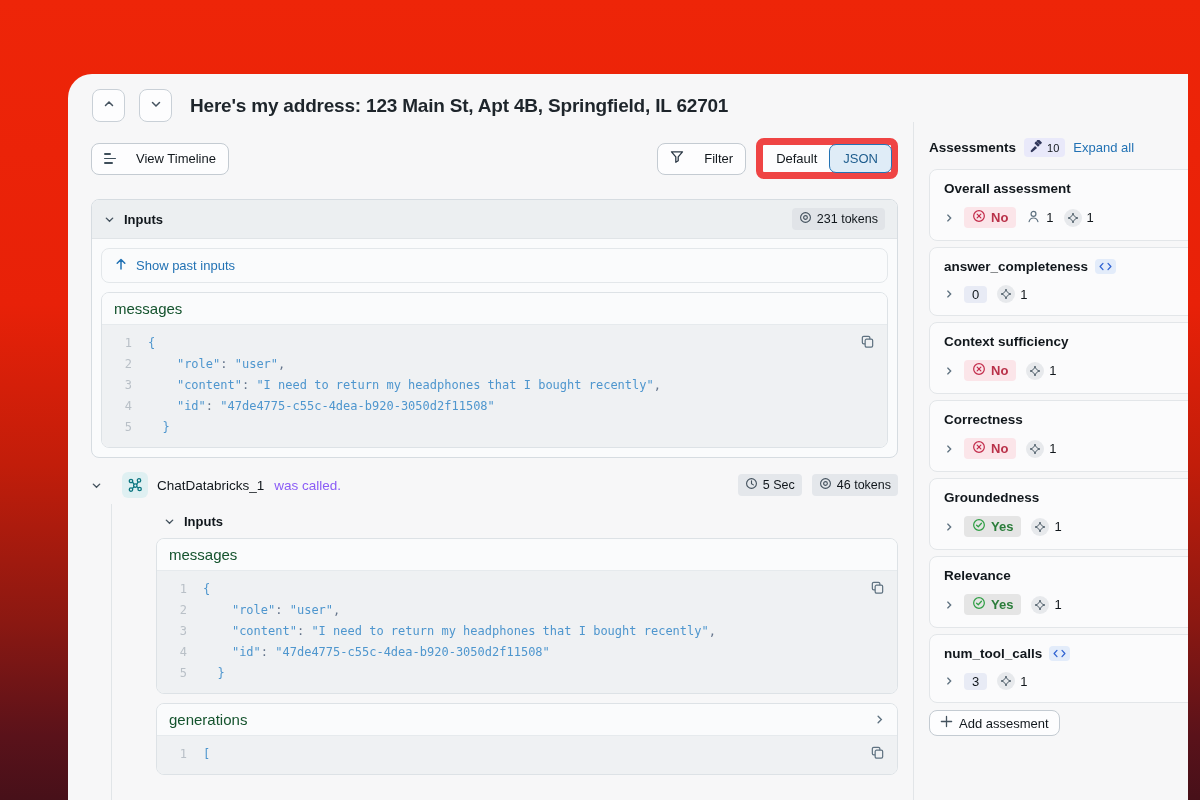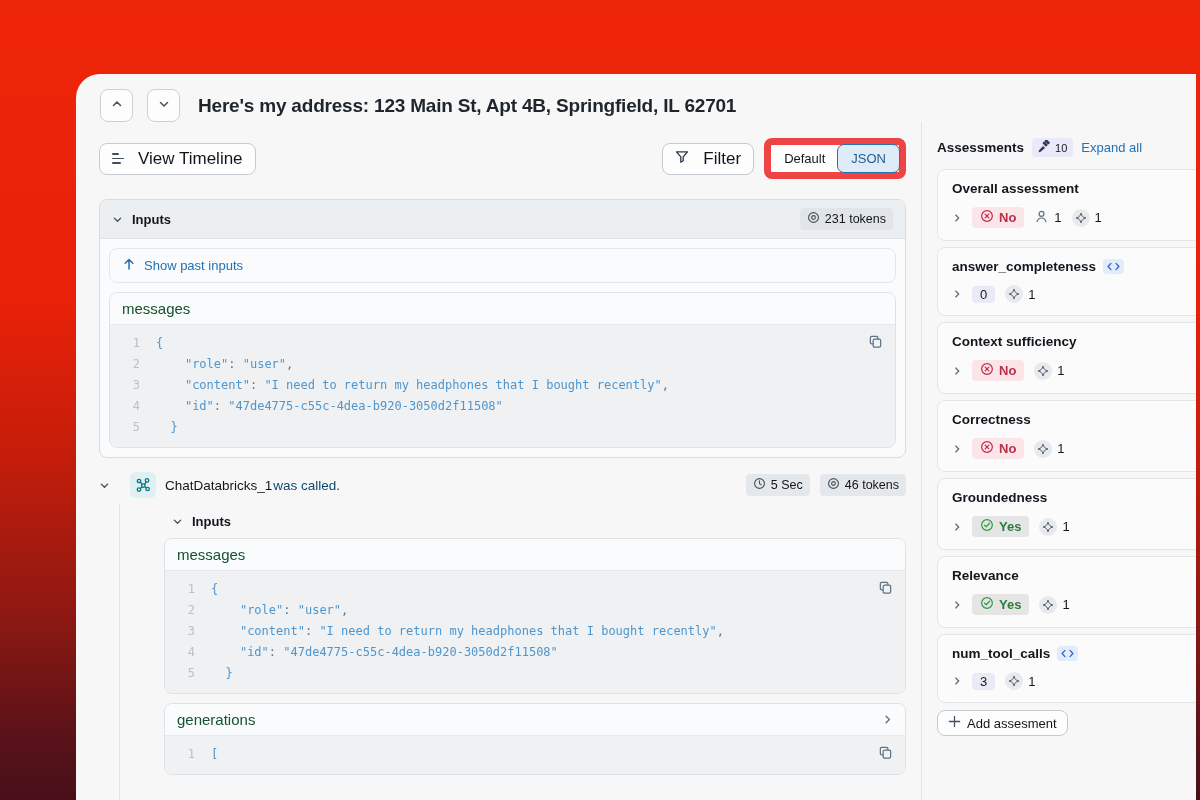--- a/index.html
+++ b/index.html
@@ -4,21 +4,21 @@
 <style>
   * { box-sizing: border-box; margin: 0; padding: 0; }
   html,body { width:1200px; height:800px; overflow:hidden; }
   body {
     font-family: "Liberation Sans", sans-serif;
     background: linear-gradient(180deg, #EE2508 0%, #E82108 38%, #C21D0A 58%, #8A1812 78%, #5A121A 92%, #471019 100%);
     position: relative;
     color: #11171C;
   }
   .card {
-    position:absolute; left:76px; top:74px; width:1120px; height:726px;
+    position:absolute; left:68px; top:74px; width:1120px; height:726px;
     background:#F7F7F8; border-top-left-radius:24px;
     display:flex; flex-direction:column; overflow:hidden;
   }
   
   .card-top { padding:15px 24px 0 24px; display:flex; align-items:center; }
   .nav-btn {
     width:33px; height:33px; border:1px solid #C9D0D7; border-radius:8px;
     background:#FDFDFE; display:flex; align-items:center; justify-content:center; cursor:pointer;
   }
   .nav-btn + .nav-btn { margin-left:14px; }
@@ -27,23 +27,23 @@
   .tab { font-size:13px; padding-bottom:10px; color:#5F7281; font-weight:500; cursor:pointer; position:relative; }
   .tab.active { color:#11171C; font-weight:700; }
   .tab.active::after { content:""; position:absolute; left:0; right:0; bottom:-1px; height:3px; background:#2272B4; border-radius:2px; }
   
   .main { flex:1; display:flex; min-height:0; }
   .content { width:845px; flex:none; padding:16px 15px 0 23px; overflow:hidden; }
   .panel { flex:1; border-left:1px solid #E2E5E8; padding:16px 0 0 15px; overflow:visible; }
   
   .toolbar { display:flex; justify-content:space-between; align-items:center; }
   .btn {
-    display:inline-flex; align-items:center; gap:14px; height:32px; padding:0 12px;
+    display:inline-flex; align-items:center; gap:20px; height:32px; padding:0 12px;
     background:#FDFDFE; border:1px solid #C4CBD2; border-radius:8px;
-    font-size:17px; color:#11171C; cursor:pointer; font-weight:500;
+    font-size:13px; color:#11171C; cursor:pointer; font-weight:500;
   }
   .toolbar-right { display:flex; align-items:center; gap:10px; }
   .segmented { display:flex; border:7px solid #ef4444; border-radius:8px; background:#FDFDFE; height:41px; }
   .seg { display:flex; align-items:center; padding:0 13px; font-size:13px; color:#11171C; cursor:pointer; border-radius:7px; }
   .seg.active { background:#DFECF7; border:1px solid #2272B4; color:#1D5C8D; font-weight:500; margin:-1px; }
   .tl-icon { display:inline-flex; flex-direction:column; gap:3px; width:12px; }
   .tl-icon i { display:block; height:1.6px; background:#3E4E5A; border-radius:1px; }
   .tl-icon i:nth-child(1){ width:7px; } .tl-icon i:nth-child(2){ width:12px; } .tl-icon i:nth-child(3){ width:9px; }
   
   .section-card { margin-top:20px; border:1px solid #D6DCE1; border-radius:8px; background:#FAFBFC; overflow:hidden; }
@@ -78,21 +78,21 @@
   
   .span-section { position:relative; margin-top:14px; }
   .guide-line { position:absolute; left:20px; top:32px; width:1px; height:600px; background:#E1E5E8; }
   .span-header { display:flex; align-items:center; }
   .span-chev { margin-right:20px; cursor:pointer; display:flex; }
   .model-icon-box {
     width:26px; height:26px; border-radius:6px; background:#DFF0F2;
     display:flex; align-items:center; justify-content:center; flex:none;
   }
   .span-name { font-size:13.5px; font-weight:500; color:#11171C; margin-left:9px; }
-  .span-suffix { font-size:13.5px; color:#0c4a6e; margin-left:1px;text-align:center; }
+  .span-suffix { font-size:13.5px; color:#8b5cf6; margin-left:10px;text-align:center; }
   .span-badges { margin-left:auto; display:flex; gap:10px; }
   .span-body { margin-left:65px; }
   .sub-label { display:flex; align-items:center; gap:9px; margin:16px 0 2px 8px; font-size:13px; font-weight:700; color:#11171C; }
   .chevron { display:inline-flex; cursor:pointer; }
   
   .panel-header { display:flex; align-items:center; gap:8px; }
   .panel-title { font-size:13.5px; font-weight:700; color:#11171C; }
   .count-badge {
     display:inline-flex; align-items:center; gap:4px; background:#E9E9FA;
     border-radius:4px; padding:2px 6px; font-size:11px; color:#11171C;

